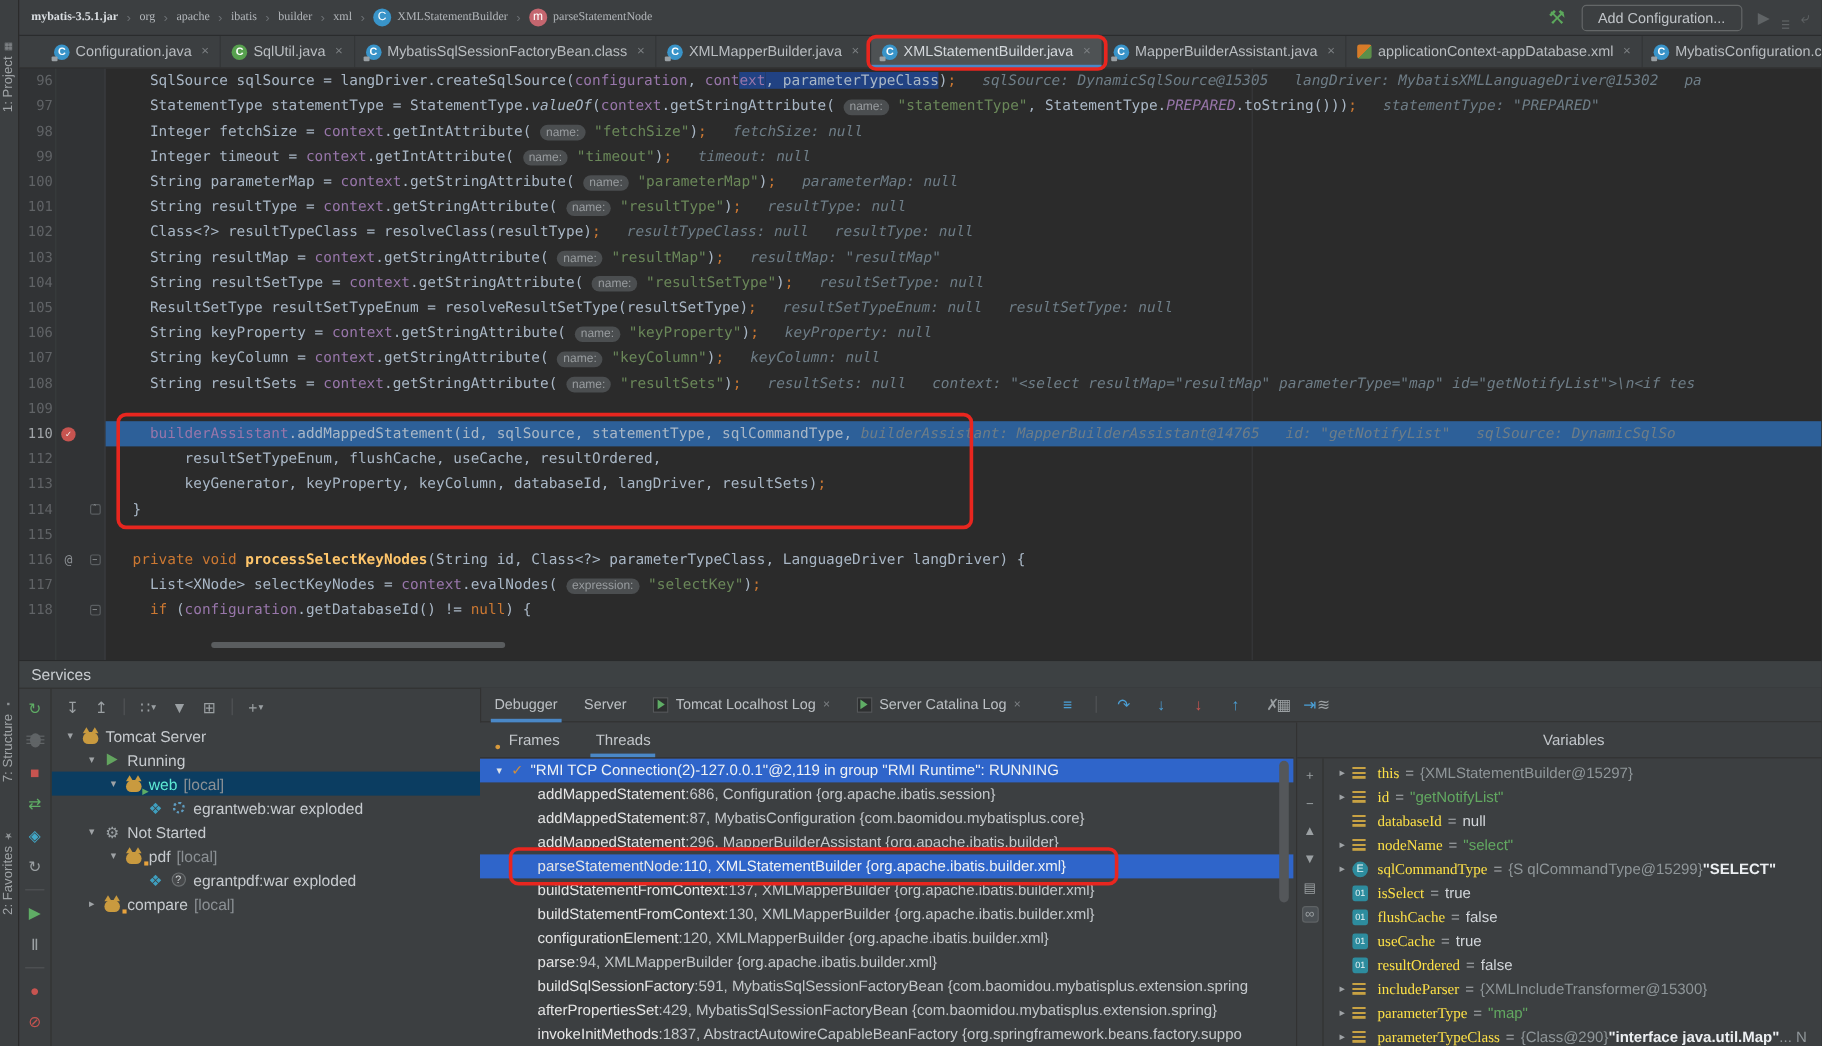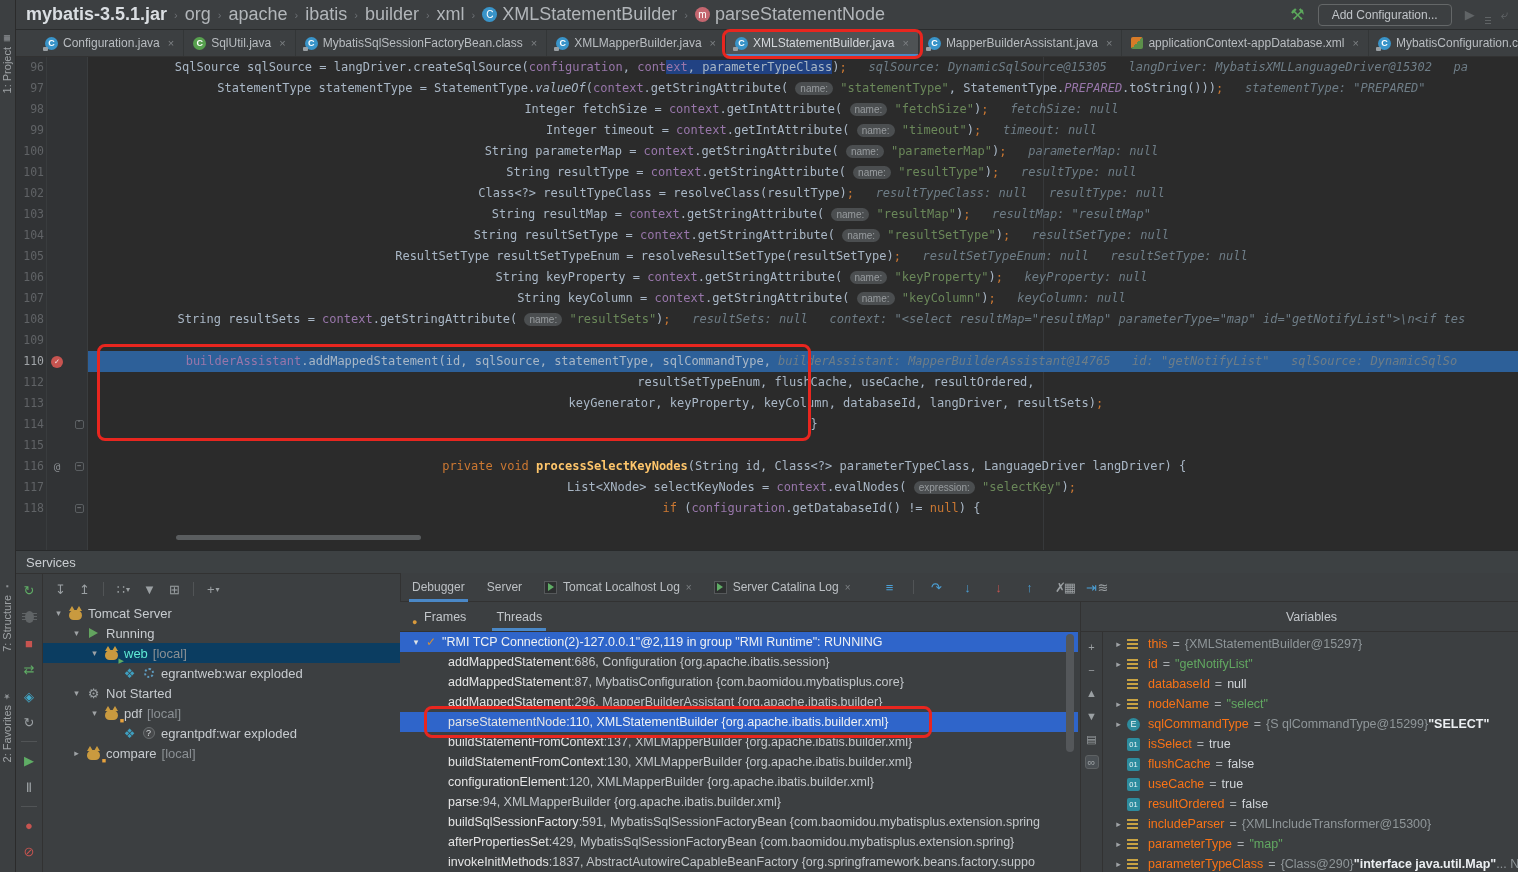--- a/index.html
+++ b/index.html
@@ -3,21 +3,21 @@
 <meta charset="utf-8">
 <style>
   * { box-sizing: border-box; margin: 0; padding: 0; }
   html,body { width:1518px; height:872px; }
   body { position:relative; overflow:hidden; background:#3c3f41; color:#bbbec2;
          font-family:"Liberation Sans", sans-serif; font-size:12px; }
 
   
   #topbar { position:absolute; left:0; top:0; width:1518px; height:30px; background:#3c3f41;
             border-bottom:1px solid #2a2c2d; display:flex; align-items:center; padding:0 10px 0 26px; }
-  .crumb { font-size:18px; color:#b2b6ba; white-space:nowrap; }
+  .crumb { font-size:10px; color:#b2b6ba; white-space:nowrap;font-family:Liberation Serif, serif; }
   .crumb.project { font-weight:bold; color:#dadee2; }
   .crumb-sep { color:#6c7074; margin:0 7px; font-size:11px; }
   .ci { display:inline-flex; width:15px; height:15px; border-radius:50%; align-items:center;
         justify-content:center; font-size:10px; color:#fff; margin-right:5px; flex:none; }
   .ci-class { background:#3994c9; }
   .ci-method { background:#c4666f; }
   .crumb-item { display:inline-flex; align-items:center; }
   #topbar-right { margin-left:auto; display:flex; align-items:center; gap:13px; }
   .hammer-g { color:#5ca85c; font-size:16px; }
   #add-config-btn { border:1px solid #646768; border-radius:4px; padding:3px 13px; font-size:12px;
@@ -55,21 +55,21 @@
   #gutterbg { position:absolute; left:0; top:0; width:72px; height:100%; background:#313335;
               border-right:1px solid #3a3d3f; }
   #gutline1 { position:absolute; left:30px; top:0; width:1px; height:100%; background:#393c3e; }
   #mguide { position:absolute; left:1027px; top:0; width:1px; height:100%; background:#37393b; }
   .cl { position:relative; display:flex; height:21px; line-height:21px;
         font-family:"DejaVu Sans Mono", monospace; font-size:12px; white-space:pre; }
   .ln { width:28px; text-align:right; color:#606366; font-size:11.5px; flex:none; z-index:2; }
   .cl.exec .ln { color:#a0a4a8; }
   .gic { width:26px; flex:none; display:flex; align-items:center; justify-content:center; z-index:2; }
   .fld { width:18px; flex:none; display:flex; align-items:center; justify-content:center; z-index:2; }
-  .ct { flex:1; padding-left:8px; overflow:hidden;text-align:center; }
+  .ct { flex:1; padding-left:8px; overflow:hidden; }
   .cl.exec .ct { background:#2d6099; }
   .bp { width:12px; height:12px; border-radius:50%; background:#c75450; color:#f0e8e8; font-size:8px;
         line-height:12px; text-align:center; }
   .at-g { color:#8a8e92; font-size:11px; }
   .foldbox { width:9px; height:9px; border:1px solid #5a5e61; border-radius:2px; font-size:7px;
              line-height:7px; text-align:center; color:#9ca0a3; background:#313335; }
   .tk-d { color:#a9b7c6; } .tk-k { color:#cc7832; } .tk-s { color:#6a8759; }
   .tk-f { color:#9876aa; } .tk-m { color:#ffc66b; font-weight:bold; }
   .tk-it { color:#a9b7c6; font-style:italic; } .tk-fi { color:#9876aa; font-style:italic; }
   .tk-h { color:#6e7d87; font-style:italic; }
@@ -157,21 +157,21 @@
   #vars-rows { position:absolute; left:23px; top:32px; right:0; bottom:0; font-size:12.5px; overflow:hidden; }
   .vrow { height:20px; display:flex; align-items:center; padding-left:6px; white-space:nowrap; overflow:hidden; }
   .vchev { width:17px; font-size:9px; color:#9fa3a6; text-align:center; flex:none; }
   .vico { width:21px; display:flex; align-items:center; flex:none; }
   .ic-field { display:inline-block; width:11px; height:10px;
               background:repeating-linear-gradient(to bottom,#c8a243 0 2px, rgba(0,0,0,0) 2px 4px); }
   .ic-enum { width:13px; height:13px; border-radius:50%; background:#2d8c9e; color:#e8f4f6; font-size:9px;
              line-height:13px; text-align:center; }
   .ic-prim { width:13px; height:13px; border-radius:2px; background:#2d8c9e; color:#e8f4f6; font-size:7.5px;
              line-height:13px; text-align:center; }
-  .vname { color:#f97316; }
+  .vname { color:#fde047;font-family:Liberation Serif, serif; }
   .veq { color:#a9adb1; margin:0 5px; }
   .v-obj { color:#8f9699; } .v-str { color:#62a861; } .v-plain { color:#d2d6da; }
   .v-em { color:#eceff2; font-weight:bold; }
 
   
   .redbox { position:absolute; border:3px solid #e8261f; border-radius:8px; pointer-events:none; z-index:60; }
   #rb-code { left:97px; top:344px; width:714px; height:97px; }
   #rb-frame { left:424px; top:706px; width:508px; height:32px; }
 </style>
 </head>

